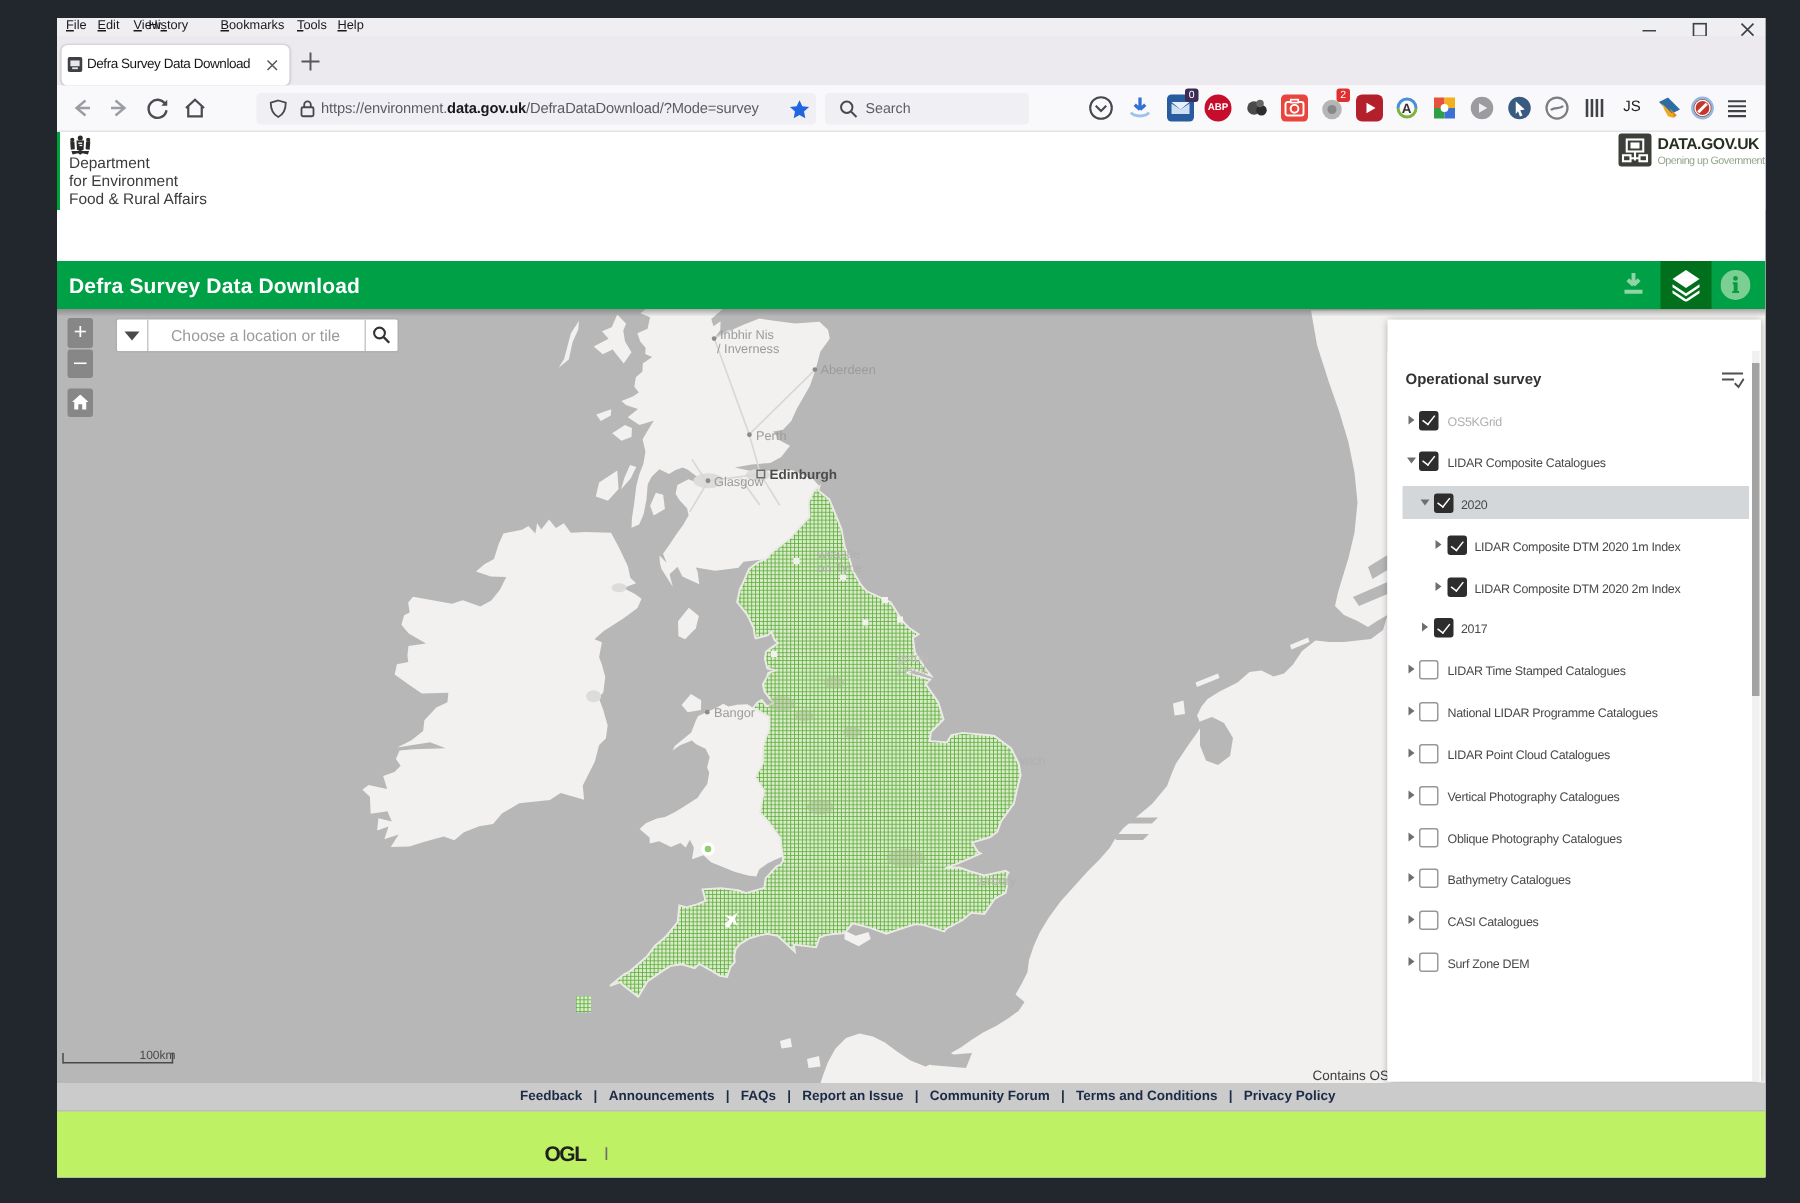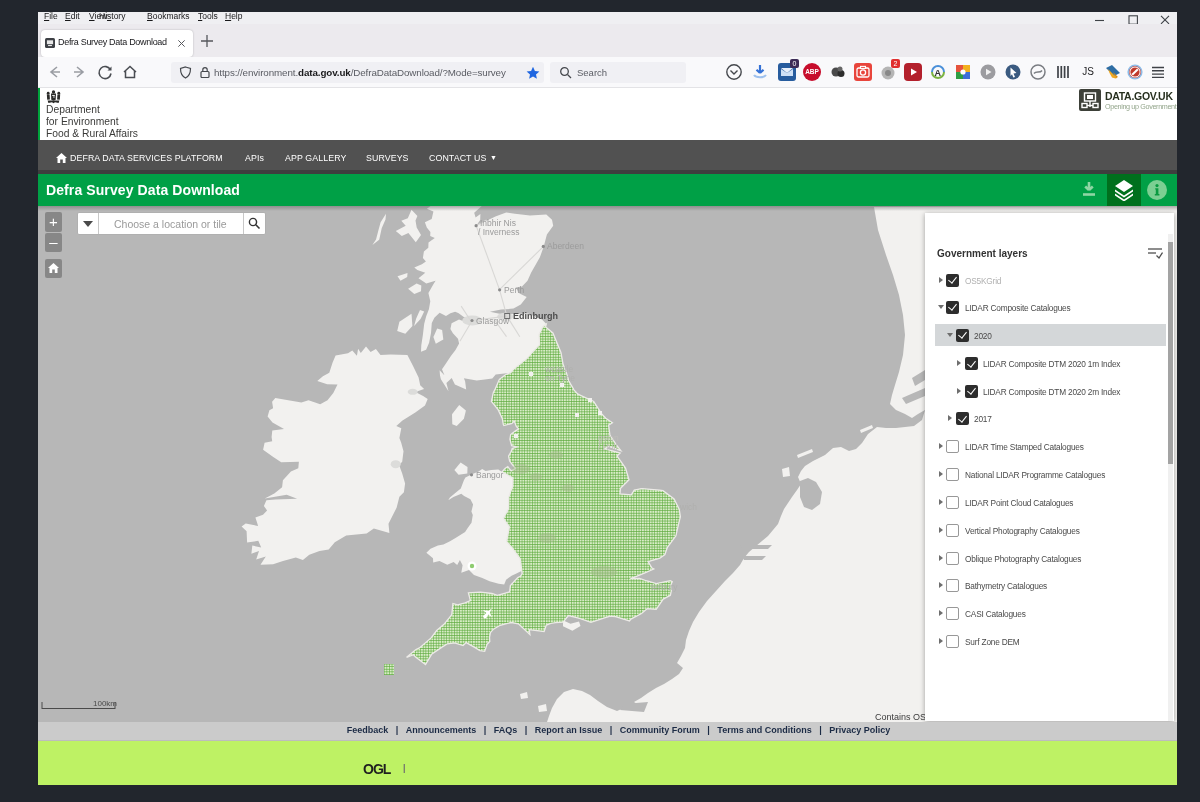--- a/index.html
+++ b/index.html
@@ -227,31 +227,20 @@
               <rect x="8" y="6" width="6" height="4" fill="#fff" stroke="none"></rect>
               <rect x="3" y="14.5" width="5" height="4"></rect>
               <rect x="14" y="14.5" width="5" height="4"></rect>
               <line x1="11" y1="12" x2="11" y2="18"></line>
               <line x1="8" y1="16.5" x2="14" y2="16.5"></line>
             </g>
           </svg>
       </div>
       <div style="position:absolute;left:26px;top:1px;font-size:10.5px;font-weight:bold;color:#27301f;letter-spacing:-.3px">DATA.GOV.UK</div>
       <div style="position:absolute;left:26px;top:13px;font-size:7.2px;color:#93a58b;letter-spacing:-.35px;white-space:nowrap">Opening up Government</div>
-    </div>
-    <div id="navbar">
-      <svg class="ni" style="left:18px;top:13px" width="11" height="10" viewBox="0 0 11 10">
-          <path d="M5.5 0 L11 5 L9.5 5 L9.5 10 L6.8 10 L6.8 6.5 L4.2 6.5 L4.2 10 L1.5 10 L1.5 5 L0 5 Z" fill="#fff"></path>
-        </svg>
-      <span class="ni" style="left:32px">DEFRA DATA SERVICES PLATFORM</span>
-      <span class="ni" style="left:207px">APIs</span>
-      <span class="ni" style="left:247px">APP GALLERY</span>
-      <span class="ni" style="left:328px">SURVEYS</span>
-      <span class="ni" style="left:391px">CONTACT US</span>
-      <span class="ni" style="left:452px;font-size:7px;top:14px">▼</span>
     </div>
     <div id="greenbar">
       <div id="gtitle">Defra Survey Data Download</div>
       <svg style="position:absolute;left:1041px;top:7px" width="20" height="19" viewBox="0 0 20 19">
           <g stroke="#8fd6a4" fill="#8fd6a4">
             <path d="M10 1 L10 9 M10 9 L6.2 5.5 M10 9 L13.8 5.5" stroke-width="2.6" fill="none"></path>
             <line x1="4" y1="13.5" x2="16" y2="13.5" stroke-width="2.6"></line>
           </g>
         </svg>
       <div style="position:absolute;left:1069px;top:0;width:34px;height:32px;background:#00701d"></div>
@@ -378,21 +367,21 @@
       <div style="position:absolute;right:0;top:0;width:22px;height:21px;border-left:1px solid #c8c8c8">
         <svg width="13" height="13" viewBox="0 0 13 13" style="margin:4px">
             <circle cx="5" cy="5" r="3.6" fill="none" stroke="#333" stroke-width="1.4"></circle>
             <line x1="7.8" y1="7.8" x2="11.5" y2="11.5" stroke="#333" stroke-width="1.6"></line>
           </svg>
       </div>
     </div>
 
     <div id="panel">
       <div id="pbody">
-        <div style="position:absolute;left:12px;top:14px;font-size:10px;font-weight:bold;color:#323232">Government layers</div>
+        <div style="position:absolute;left:12px;top:14px;font-size:10px;font-weight:bold;color:#323232">Operational survey</div>
         <svg style="position:absolute;left:222px;top:12px" width="16" height="14" viewBox="0 0 16 14">
             <g stroke="#4f4f4f" stroke-width="1.3" fill="none">
               <line x1="1" y1="3" x2="15" y2="3"></line>
               <line x1="1" y1="7" x2="9" y2="7"></line>
               <path d="M9.5 9.5 L12 12 L15.5 6.5"></path>
             </g>
           </svg>
         <div id="rows">
             <div style="position:absolute;left:10px;top:90px;width:231px;height:22px;background:#d4d7d9"></div>
             <div class="row" style="top:35.5px">

